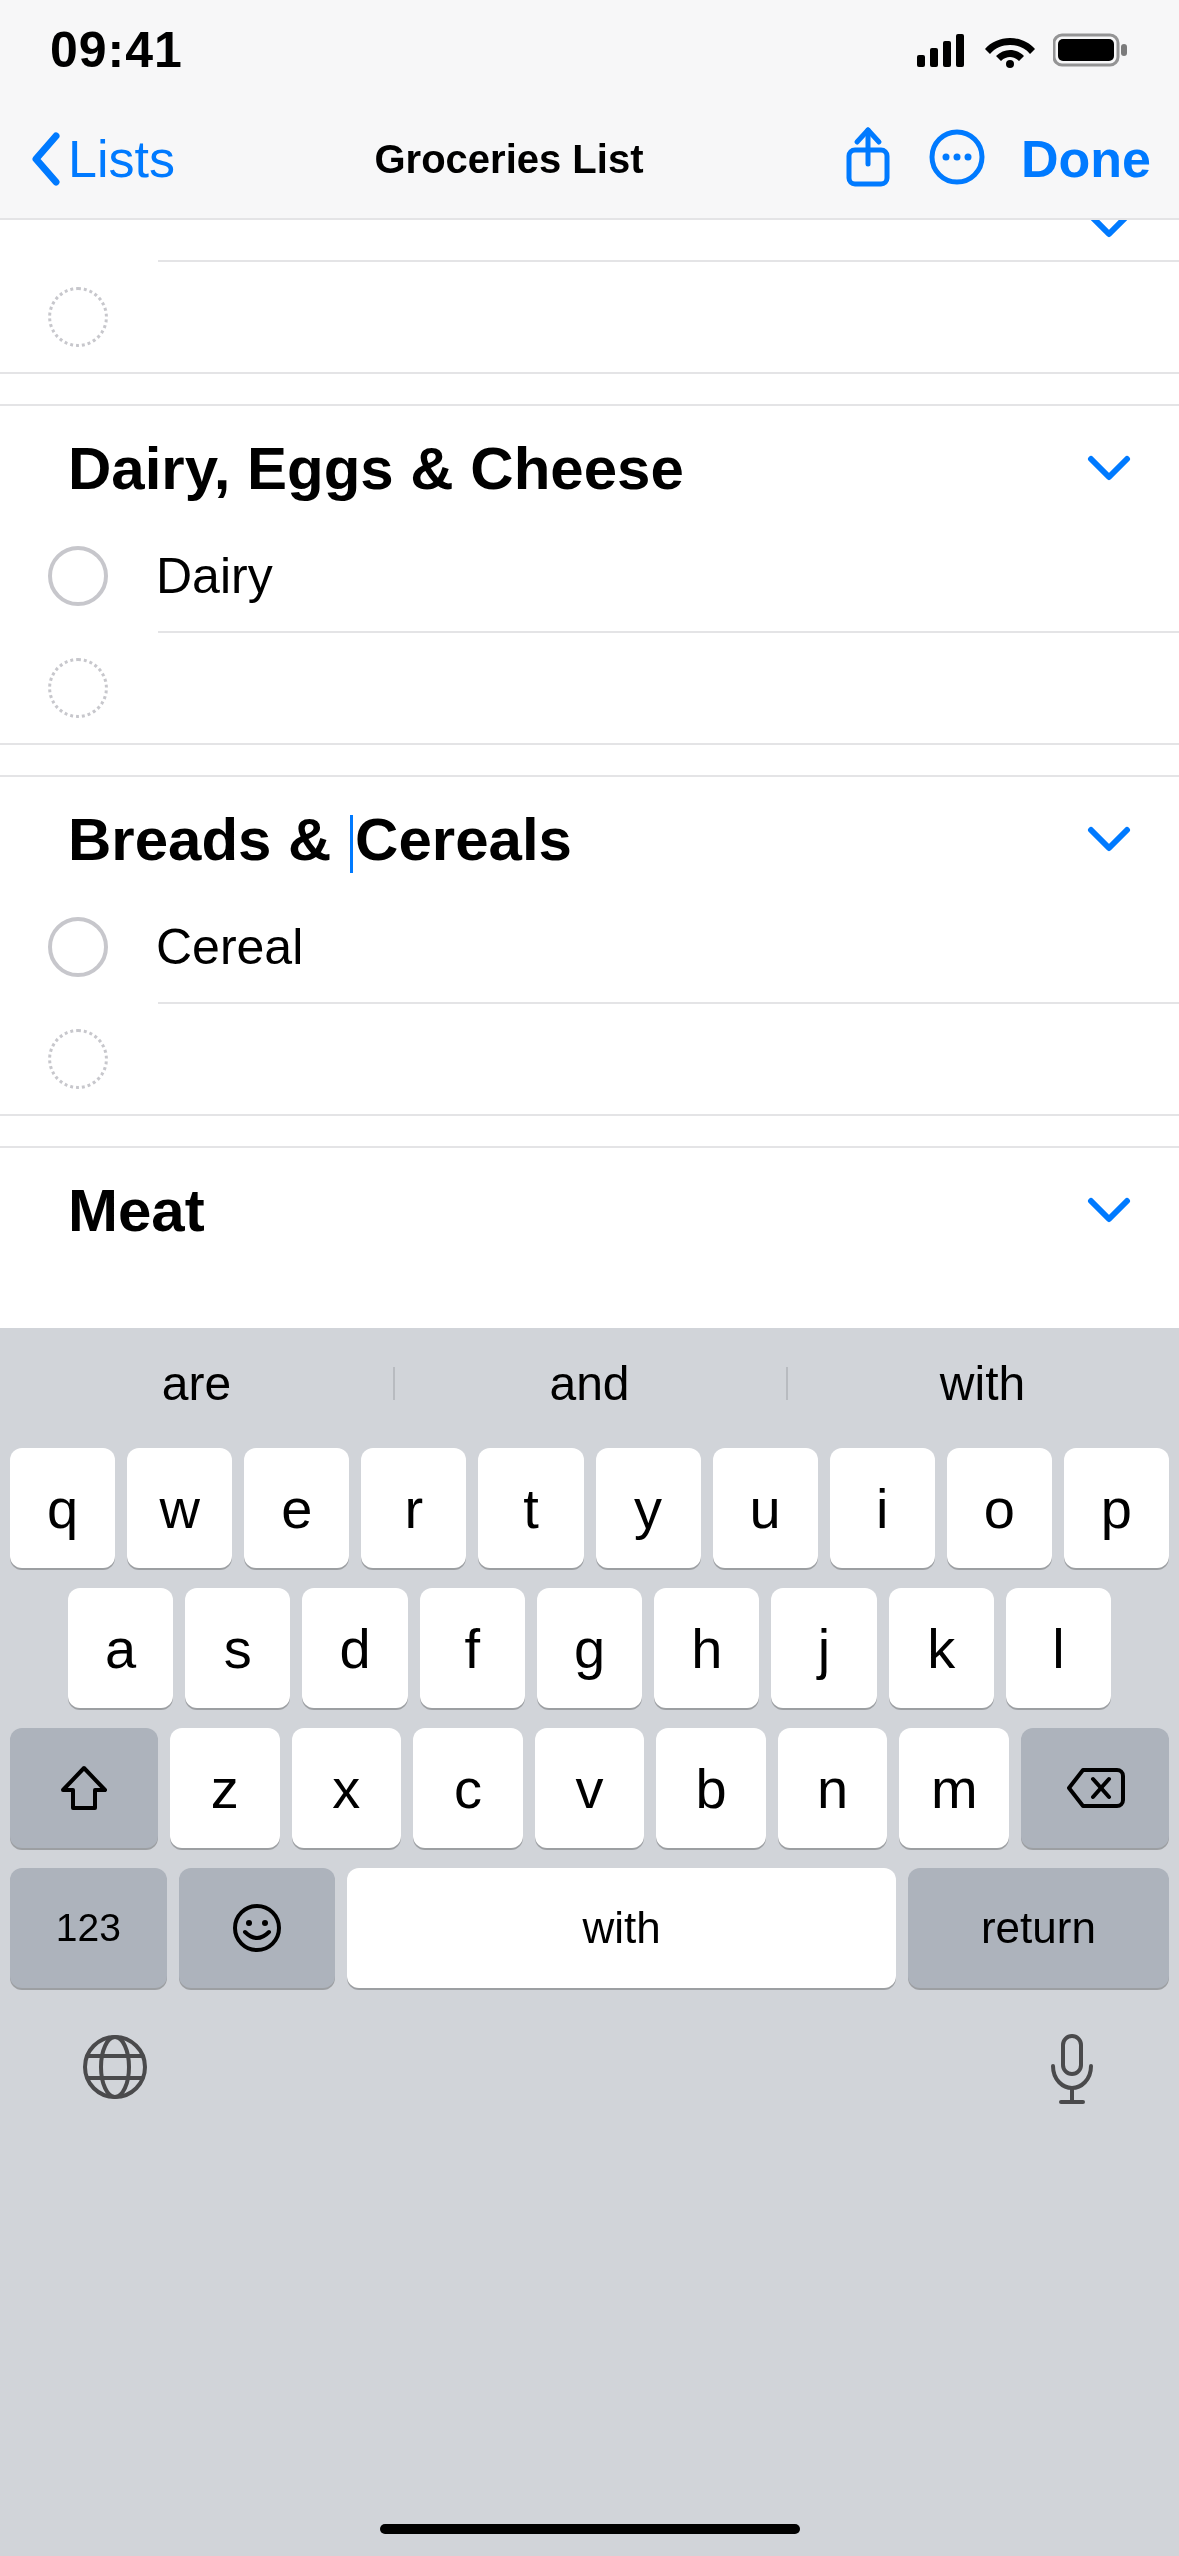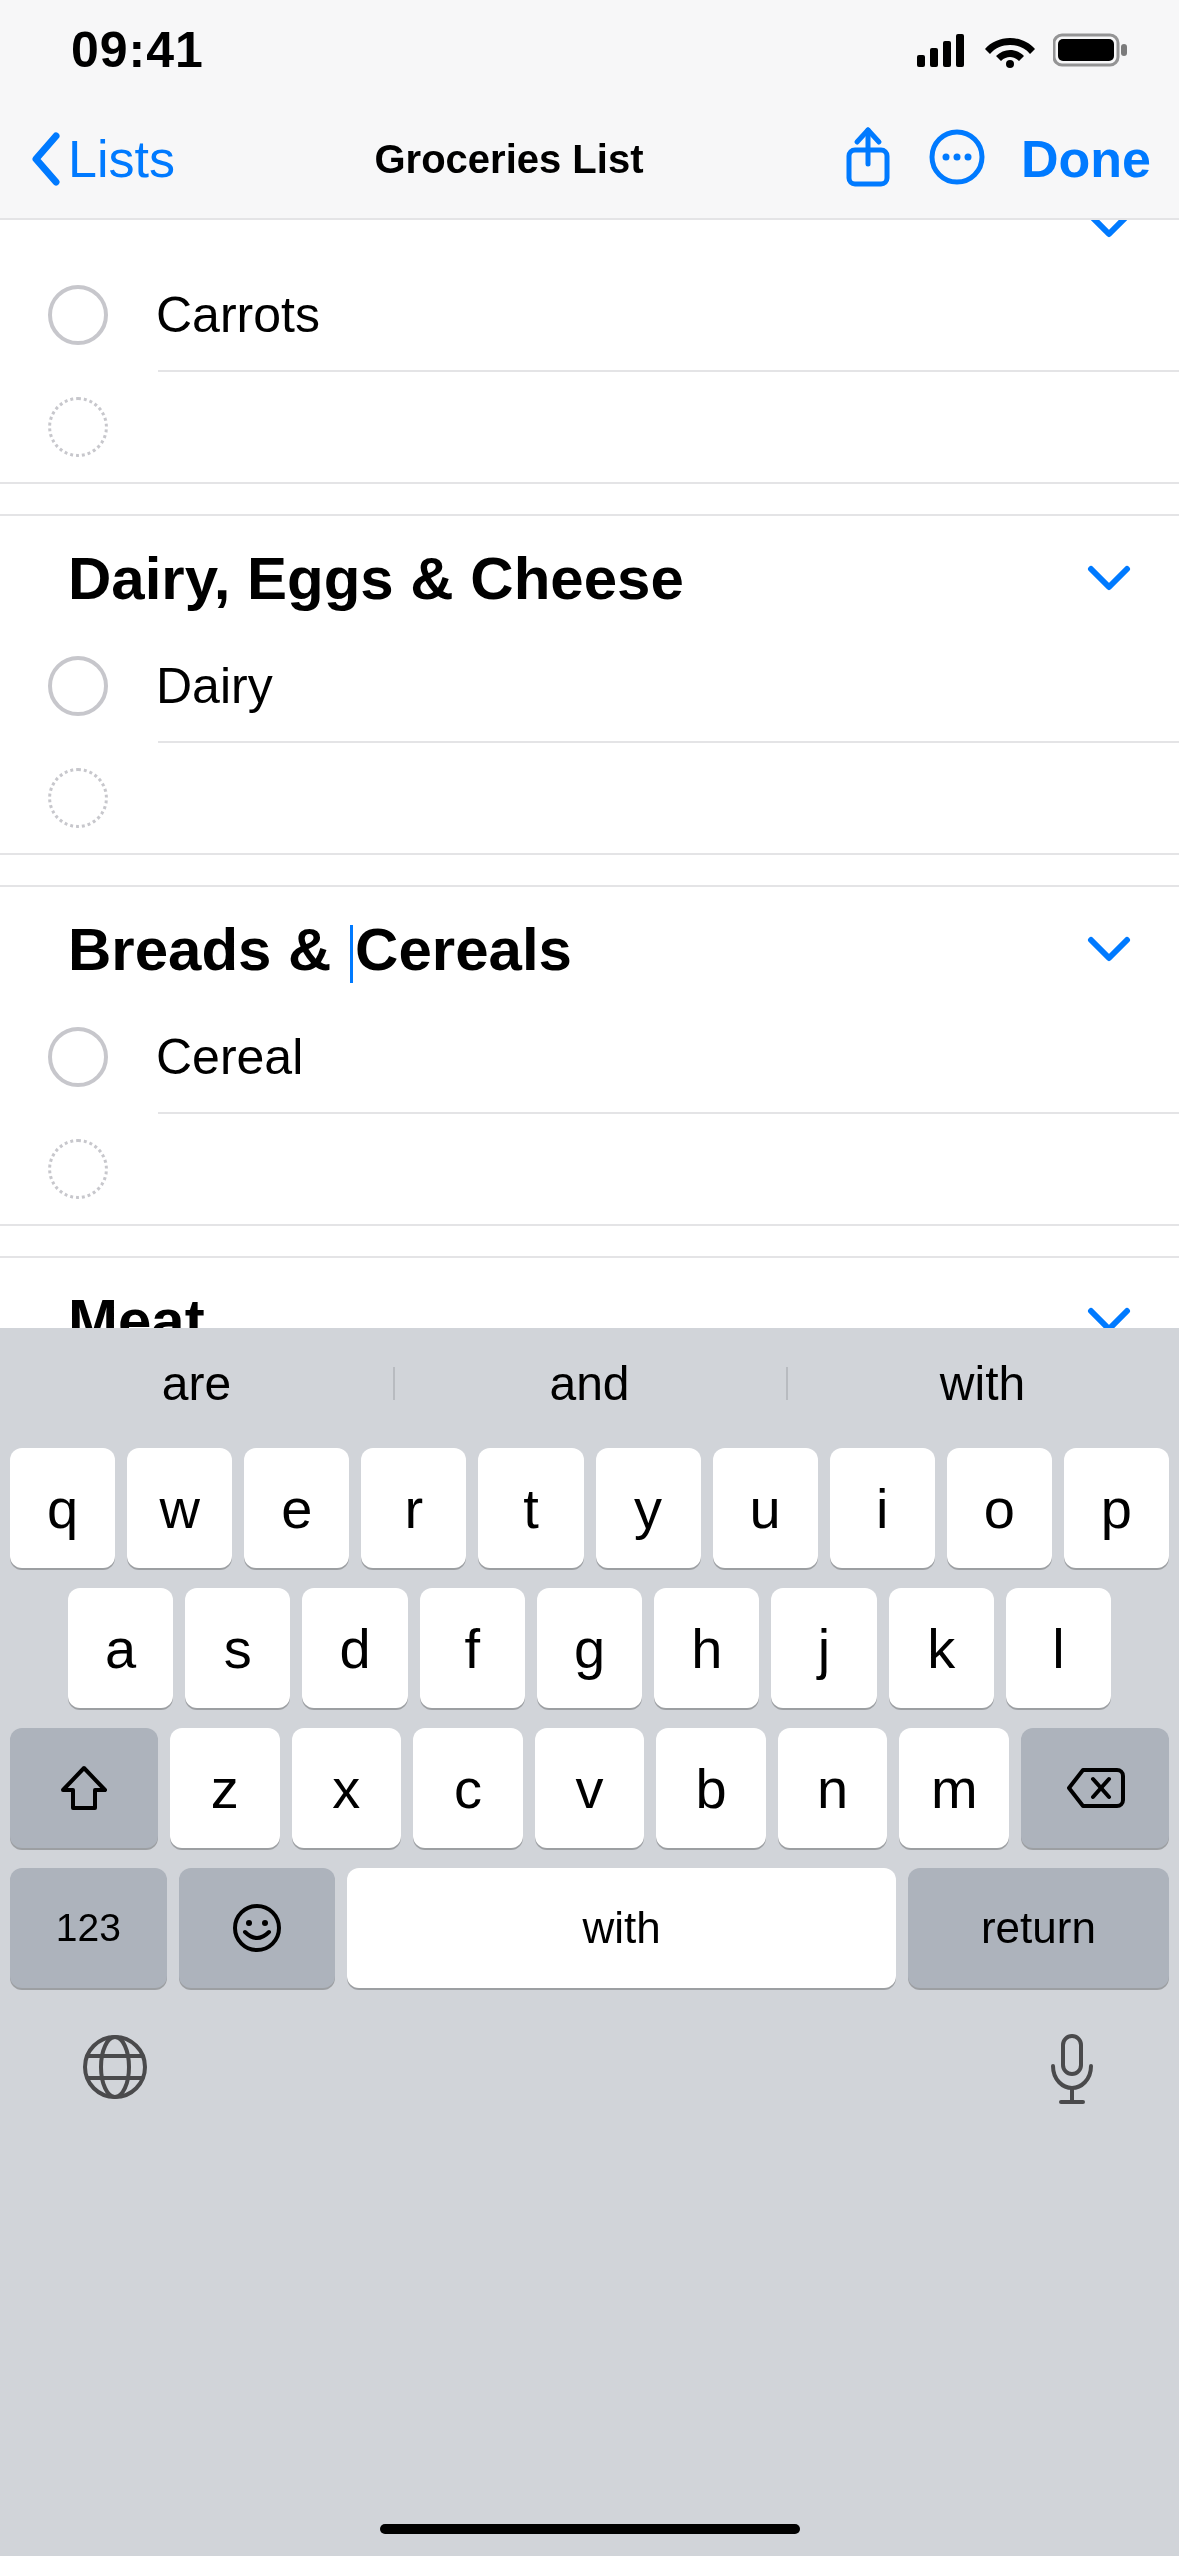--- a/index.html
+++ b/index.html
@@ -1,19 +1,19 @@
 <!DOCTYPE html>
 <html><head>
 <meta charset="utf-8">
 <style>
   * { box-sizing: border-box; margin: 0; padding: 0; }
   html, body { width: 1179px; height: 2556px; font-family: -apple-system, "Helvetica Neue", Arial, sans-serif; background: #f0f0f2; overflow: hidden; }
   .screen { width: 1179px; height: 2556px; background: #f7f7f8; position: relative; display: flex; flex-direction: column; }
   
-  .status-bar { height: 100px; display: flex; align-items: center; justify-content: space-between; padding: 0 50px; background: #f7f7f8; margin-left: 21px; }
+  .status-bar { height: 100px; display: flex; align-items: center; justify-content: space-between; padding: 0 50px; background: #f7f7f8; }
   .status-time { font-size: 50px; font-weight: 600; letter-spacing: 1px; }
   .status-icons { display: flex; align-items: center; gap: 18px; }
   
   .nav-bar { height: 120px; display: flex; align-items: center; padding: 0 28px; background: #f7f7f8; border-bottom: 2px solid #e4e4e6; }
   .nav-back { display: flex; align-items: center; color: #007aff; font-size: 52px; flex: 0 0 auto; }
   .nav-back svg { margin-right: 4px; }
   .nav-title { flex: 1; text-align: center; font-size: 40px; font-weight: 600; color: #000; }
   .nav-actions { display: flex; align-items: center; gap: 36px; flex: 0 0 auto; }
   .nav-actions .icon-btn { color: #007aff; }
   .done-btn { color: #007aff; font-size: 52px; font-weight: 600; }
@@ -106,24 +106,20 @@
   </div>
 
   <div class="content">
 
     <div class="section first">
       <div class="truncated-header">
         <span class="txt">Produce</span>
         <svg class="chevron-down" width="44" height="28" viewBox="0 0 44 28" style="transform:translateY(-20px)">
             <polyline points="4,4 22,22 40,4" stroke="#007aff" stroke-width="6" fill="none" stroke-linecap="round" stroke-linejoin="round"></polyline>
           </svg>
-      </div>
-      <div class="item-row">
-        <div class="circle"></div>
-        <div class="item-text">Carrots</div>
       </div>
       <div class="item-divider"></div>
       <div class="item-row">
         <div class="circle dotted"></div>
       </div>
     </div>
 
     <div class="section">
       <div class="section-header">
         <span class="section-title">Dairy, Eggs &amp; Cheese</span>

